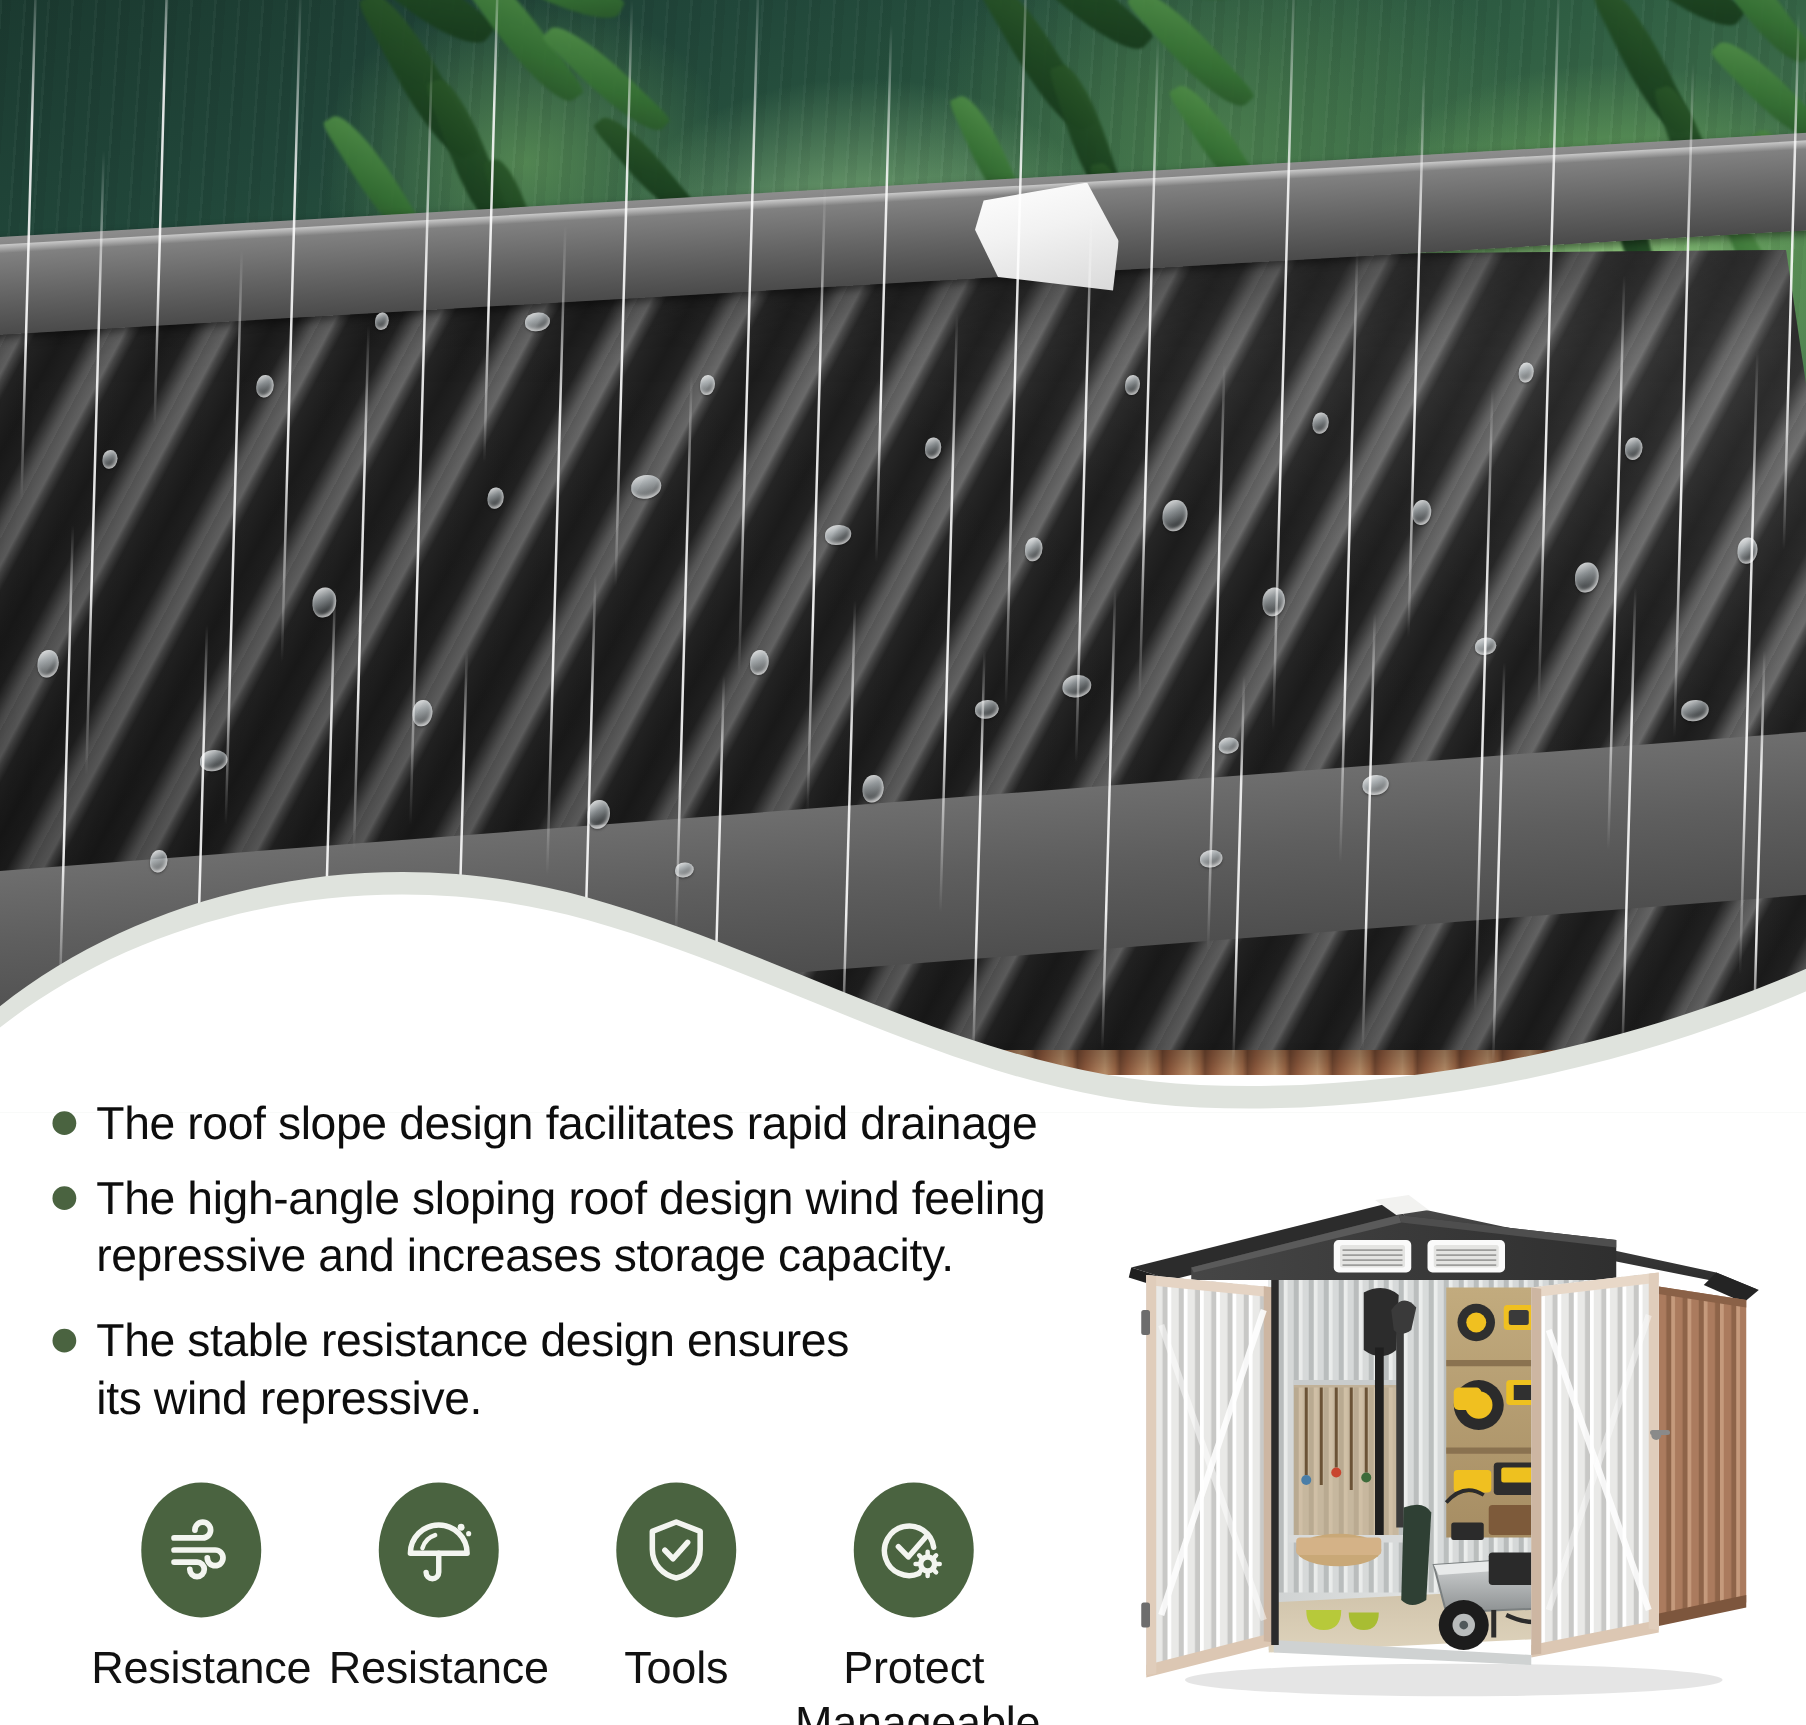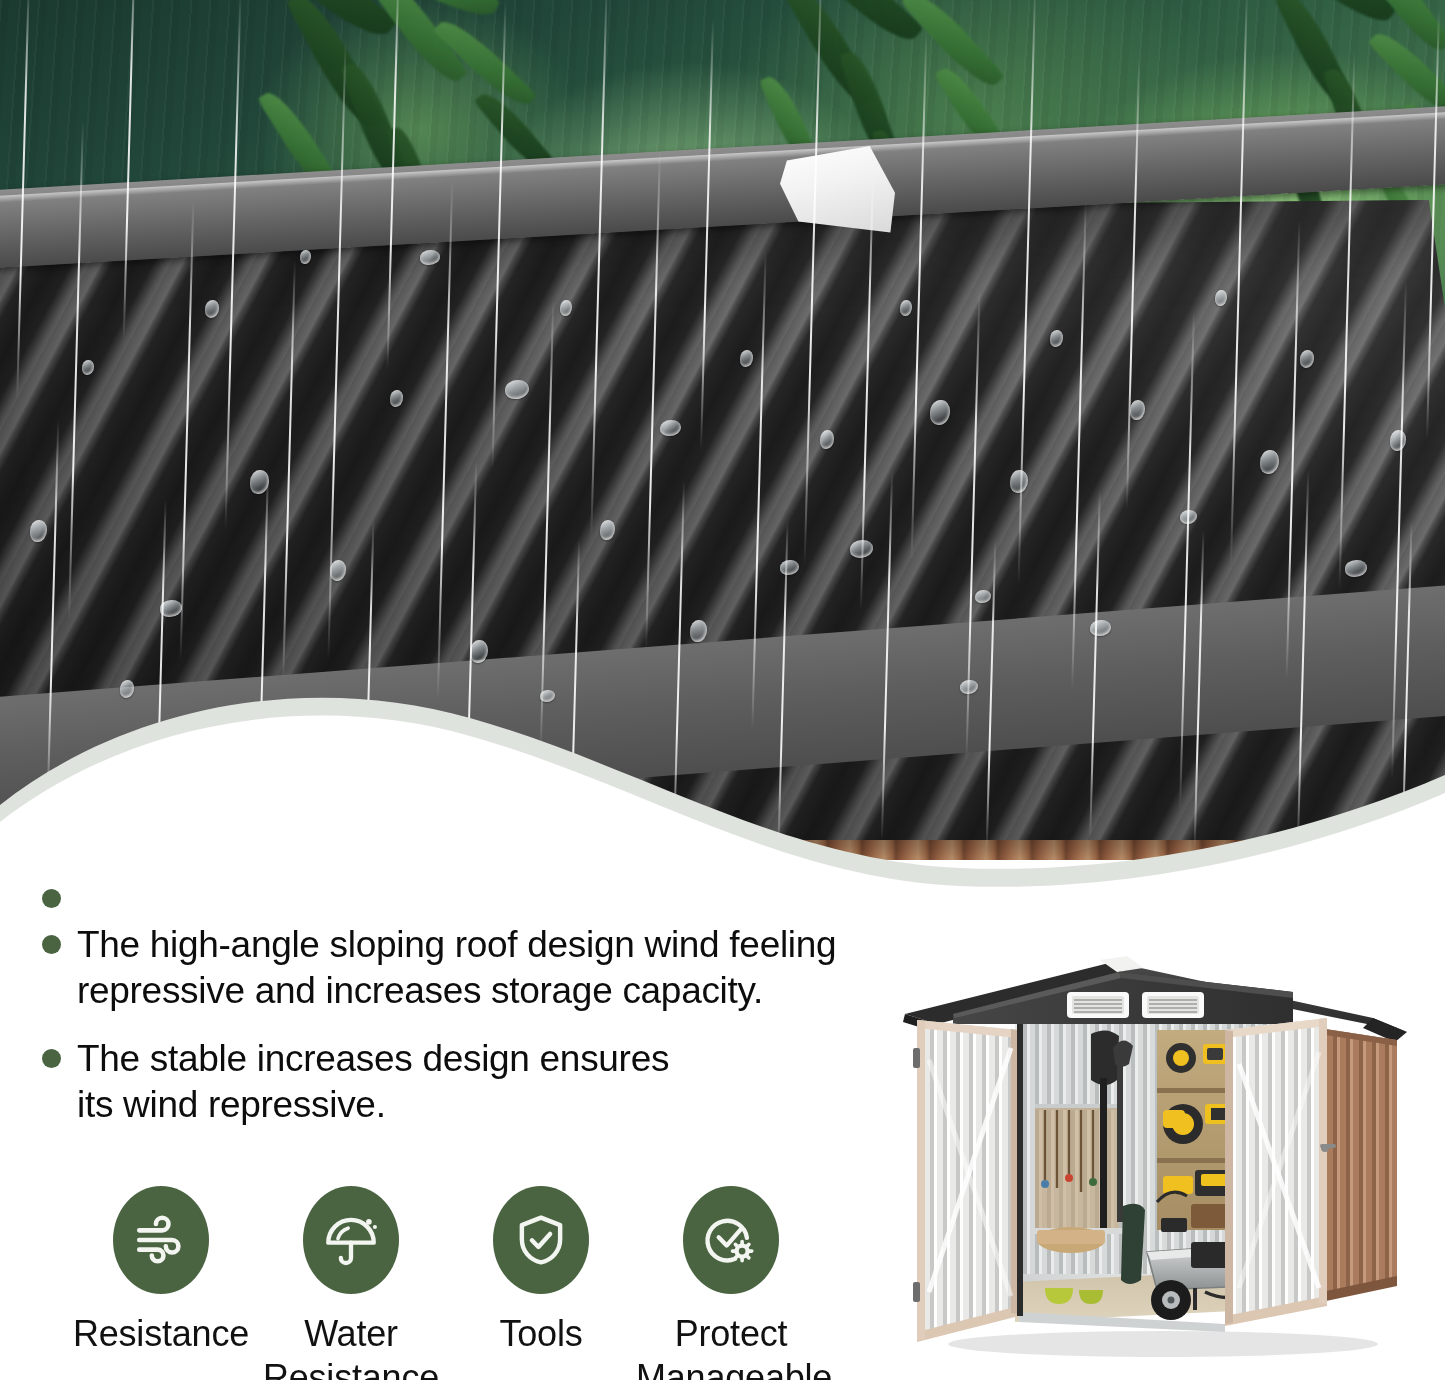--- a/index.html
+++ b/index.html
@@ -304,34 +304,37 @@
 
   <svg class="wave" viewBox="0 0 1445 290" preserveAspectRatio="none">
     <path d="M0,205 C120,110 300,70 470,118 C640,166 780,260 960,268 C1120,275 1300,238 1445,175 L1445,290 L0,290 Z" fill="#dfe3dd"></path>
     <path d="M0,222 C120,128 300,88 470,136 C640,184 780,278 960,286 C1120,293 1300,256 1445,193 L1445,290 L0,290 Z" fill="#ffffff"></path>
   </svg>
 
   <div class="bullets">
 
     <div class="bullet-row">
       <div class="bdot"></div>
+      <div class="btext">
+        <div>The roof slope design facilitates rapid drainage</div>
+      </div>
     </div>
 
     <div class="bullet-row b2">
       <div class="bdot"></div>
       <div class="btext">
         <div>The high-angle sloping roof design wind feeling</div>
         <div>repressive and increases storage capacity.</div>
       </div>
     </div>
 
     <div class="bullet-row">
       <div class="bdot"></div>
       <div class="btext">
-        <div>The stable increases design ensures</div>
+        <div>The stable resistance design ensures</div>
         <div>its wind repressive.</div>
       </div>
     </div>
   </div>
 
   <div class="features">
 
     <div class="feature">
       <div class="fcircle">
         <svg width="58" height="58" viewBox="0 0 24 24" fill="none" stroke="#f3f5f0" stroke-width="1.9" stroke-linecap="round" stroke-linejoin="round">
@@ -349,21 +352,20 @@
       <div class="fcircle">
         <svg width="58" height="58" viewBox="0 0 24 24" fill="none" stroke="#f3f5f0" stroke-width="1.8" stroke-linecap="round" stroke-linejoin="round">
           <path d="M2.6 13.1a9.4 9.4 0 0 1 18.8 0Z"></path>
           <path d="M12 13.1v6.3a2.1 2.1 0 0 1-4.2 0"></path>
           <path d="M6.6 11.4a6.4 6.4 0 0 1 4.2-4.3" stroke-width="1.5"></path>
           <circle cx="19.4" cy="4.5" r="1.15" fill="#f3f5f0" stroke="none"></circle>
           <circle cx="21.9" cy="6.6" r="0.85" fill="#f3f5f0" stroke="none"></circle>
         </svg>
       </div>
       <div class="flabel">
-        <div>Water</div>
         <div>Resistance</div>
       </div>
     </div>
 
     <div class="feature">
       <div class="fcircle">
         <svg width="56" height="56" viewBox="0 0 24 24" fill="none" stroke="#f3f5f0" stroke-width="1.9" stroke-linecap="round" stroke-linejoin="round">
           <path d="M12 2.4 3.8 5.6v6.1c0 5.1 3.5 8.8 8.2 9.9 4.7-1.1 8.2-4.8 8.2-9.9V5.6Z"></path>
           <path d="M8.1 12.1l2.8 2.9 5-5.6"></path>
         </svg>

